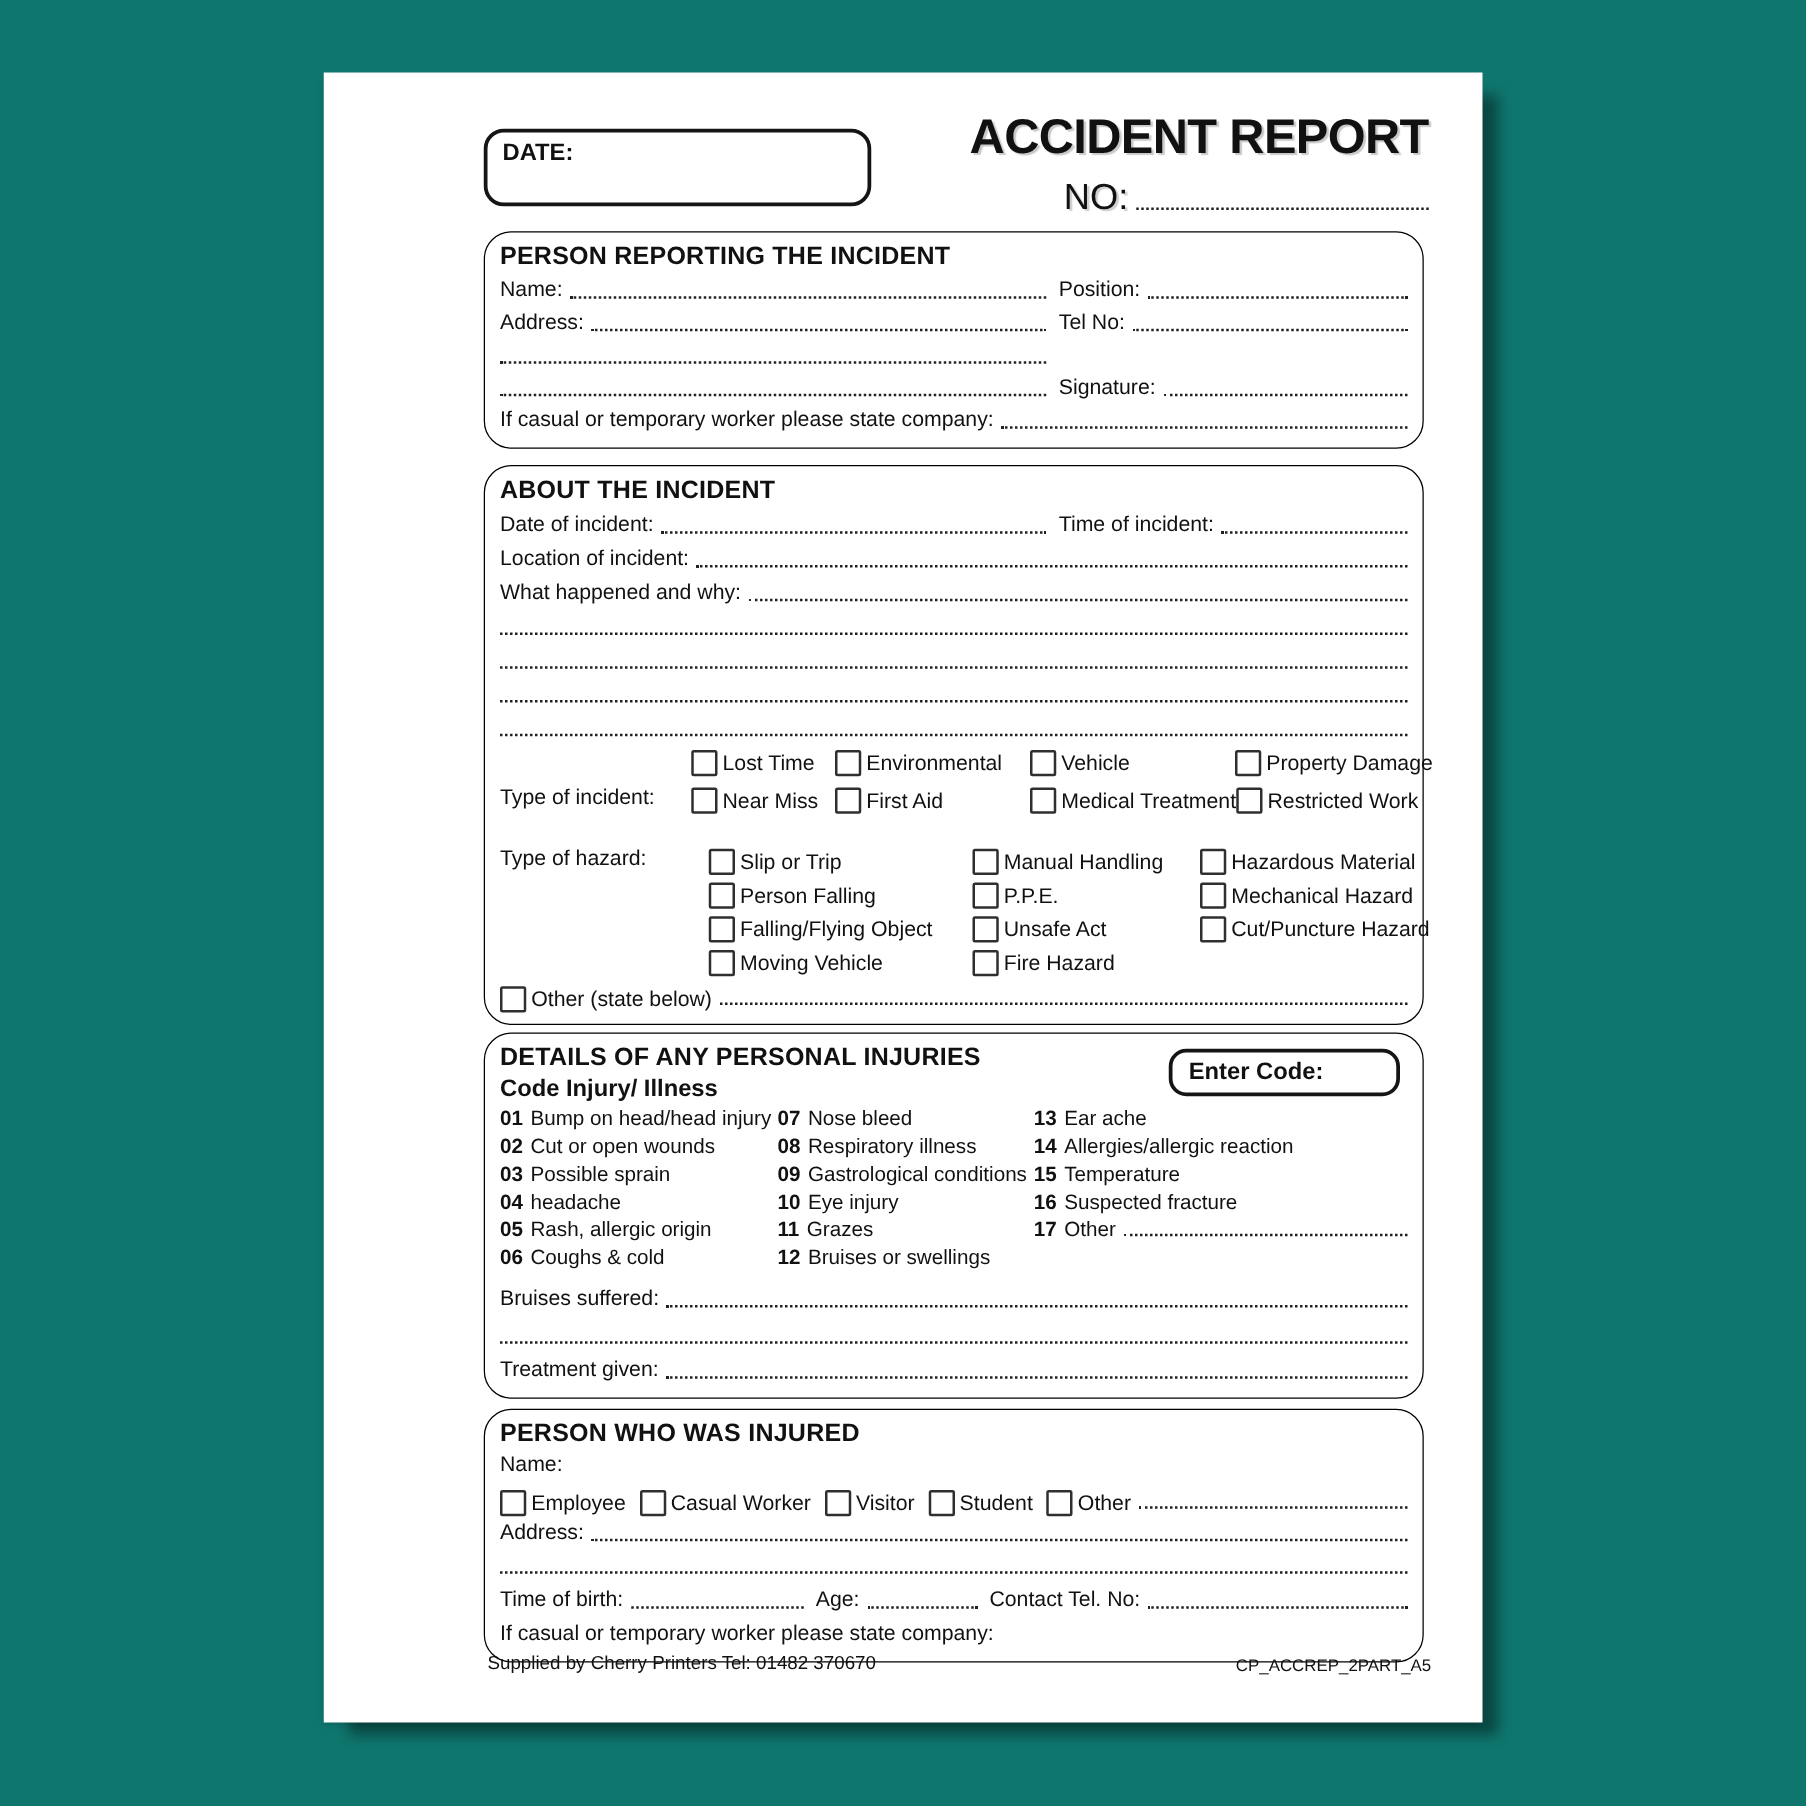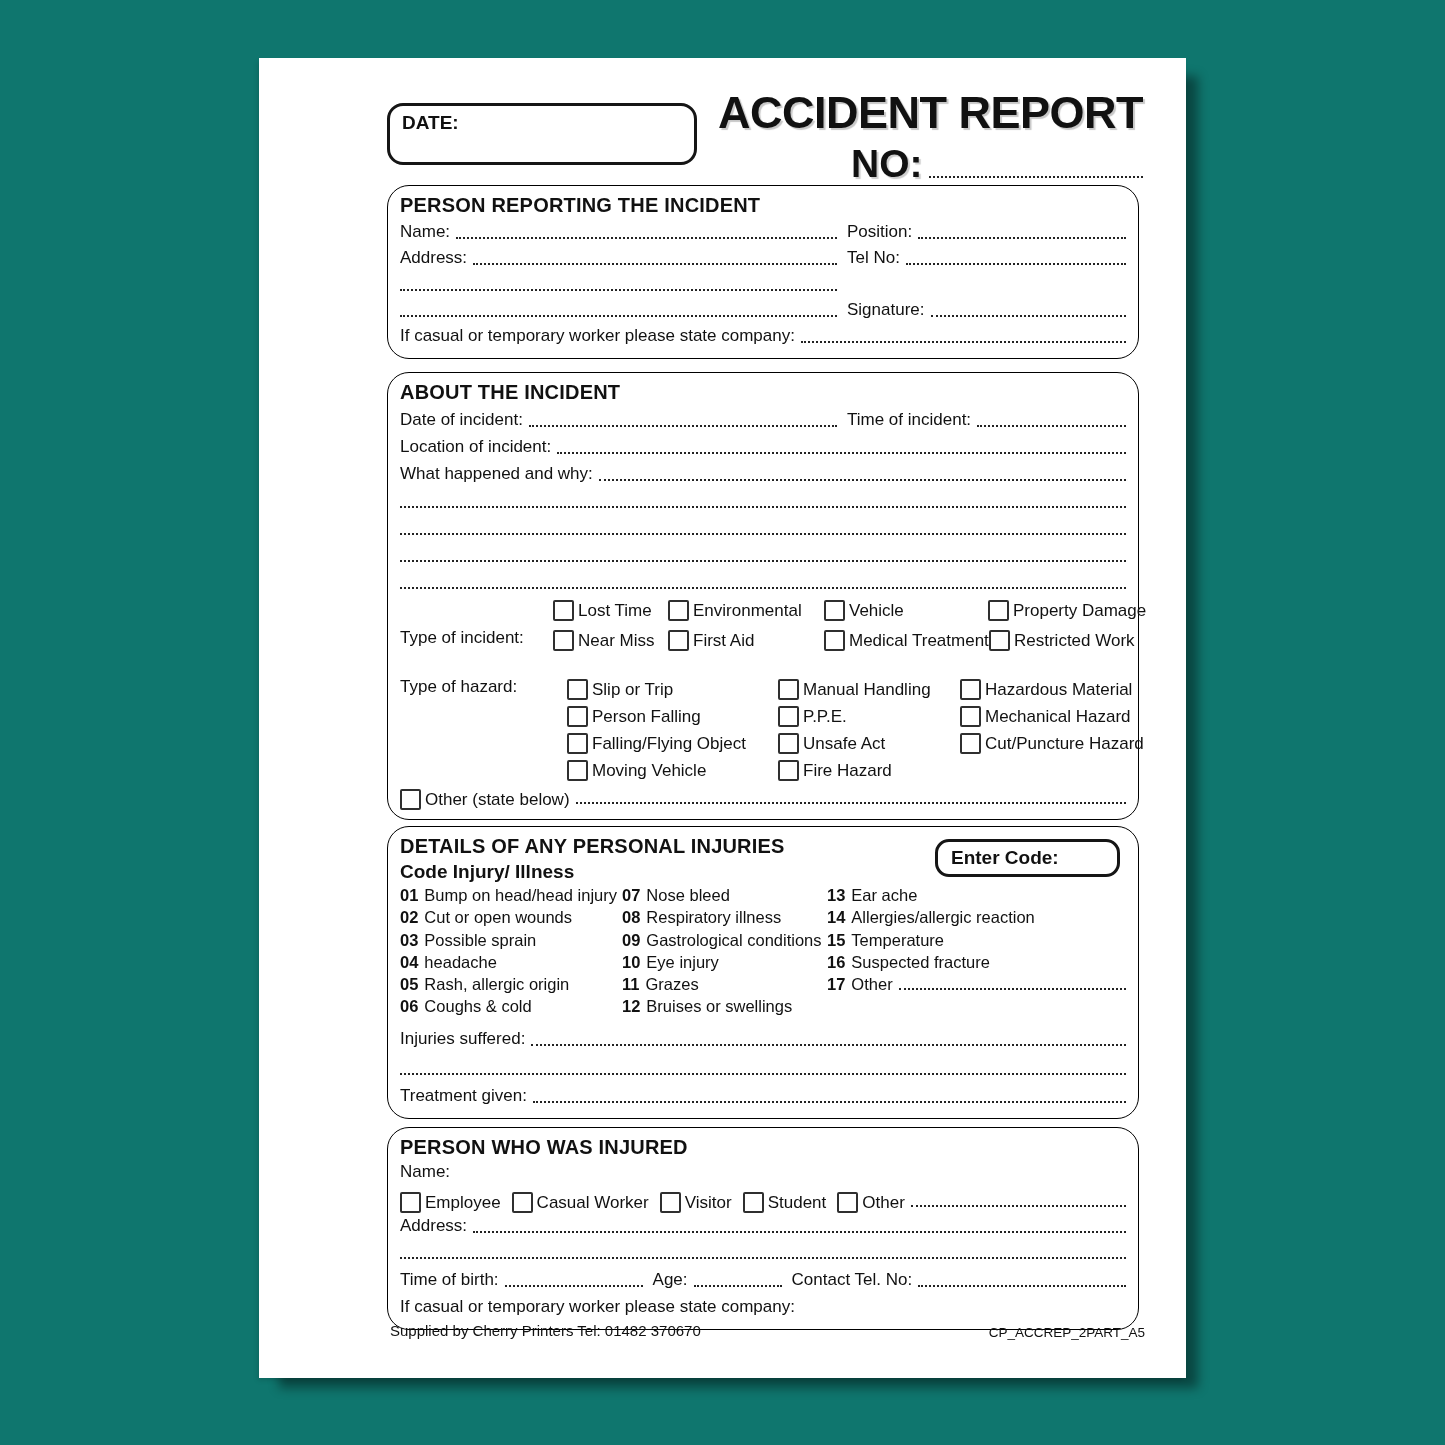--- a/index.html
+++ b/index.html
@@ -5,24 +5,24 @@
   html,body{margin:0;padding:0;background:#fff;}
   .canvas{position:relative;width:1445px;height:1445px;background:#0f766e;overflow:hidden;
           font-family:"Liberation Sans",sans-serif;color:#111;}
   .page{position:absolute;left:259px;top:58px;width:927px;height:1320px;background:#fff;
         box-shadow:16px 14px 10px -4px rgba(0,0,0,0.40), -2px 3px 5px -1px rgba(0,0,0,0.15);}
 
   
   .date-box{position:absolute;left:128px;top:45px;width:310px;height:62px;border:3px solid #151515;
             border-radius:16px;box-sizing:border-box;padding:7px 12px;}
   .date-box .lbl{font-weight:bold;font-size:19px;}
-  .hdr-title{position:absolute;top:32px;right:43px;font-size:45px;font-weight:bold;letter-spacing:-0.5px;
+  .hdr-title{position:absolute;top:32px;right:43px;font-size:39px;font-weight:bold;letter-spacing:-0.5px;
              line-height:1;white-space:nowrap;text-shadow:2px 2px 1px rgba(0,0,0,0.22);}
   .no-row{position:absolute;top:86px;right:43px;width:292px;display:flex;align-items:flex-end;}
-  .no-lbl{font-size:39px;font-weight:bold;line-height:1;text-shadow:2px 2px 1px rgba(0,0,0,0.20);}
+  .no-lbl{font-size:29px;font-weight:normal;line-height:1;text-shadow:2px 2px 1px rgba(0,0,0,0.20);}
 
   
   .box{position:absolute;left:128px;width:752px;border:1px solid #000000;border-radius:22px;
        box-sizing:border-box;padding:8px 12px 9px;background:#fff;}
   #sec-person{top:127px;}
   #sec-about{top:314px;}
   #sec-injuries{top:768px;}
   #sec-injured{top:1069px;}
   .sec-title{font-size:20px;font-weight:bold;line-height:22px;margin-bottom:3px;letter-spacing:0.2px;}
 
@@ -334,21 +334,21 @@
               <span>Suspected fracture</span>
             </span>
           <span class="codeitem">
               <b class="cn">17</b>
               <span>Other</span>
               <span class="dots"></span>
             </span>
         </div>
       </div>
       <div class="row" style="height:32px">
-        <span class="lbl">Injuries suffered:</span>
+        <span class="lbl">Bruises suffered:</span>
         <span class="dots"></span>
       </div>
       <div class="row" style="height:29px">
         <span class="dots nolm"></span>
       </div>
       <div class="row" style="height:28px">
         <span class="lbl">Treatment given:</span>
         <span class="dots"></span>
       </div>
     </div>

